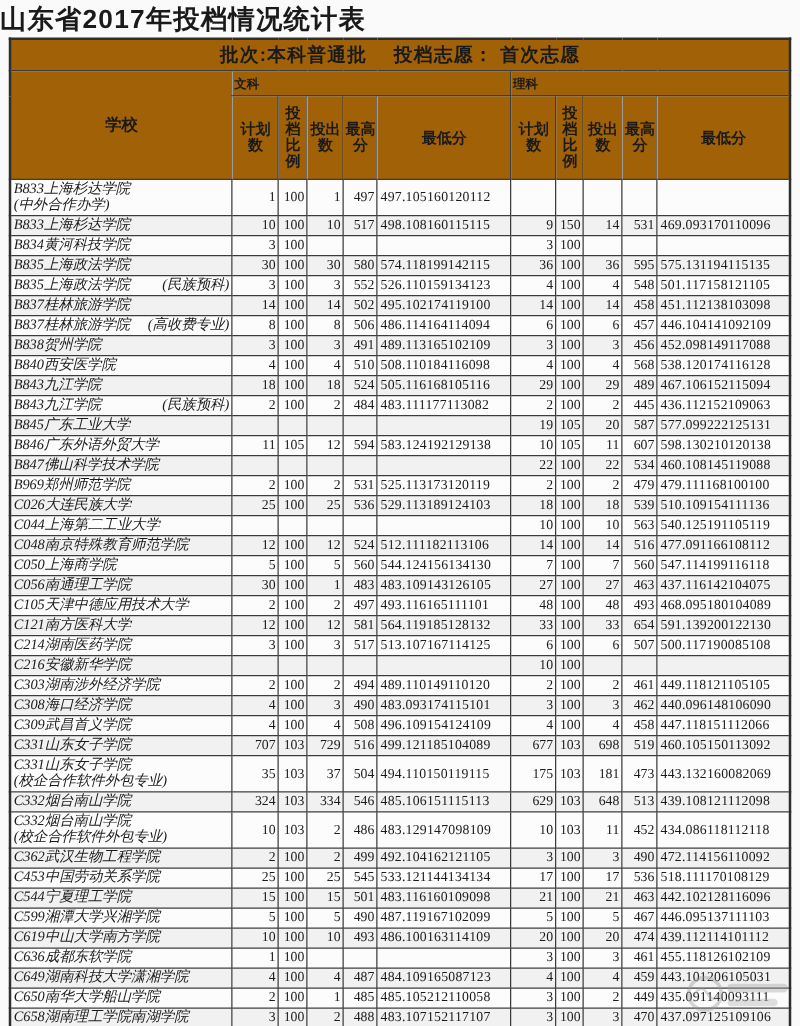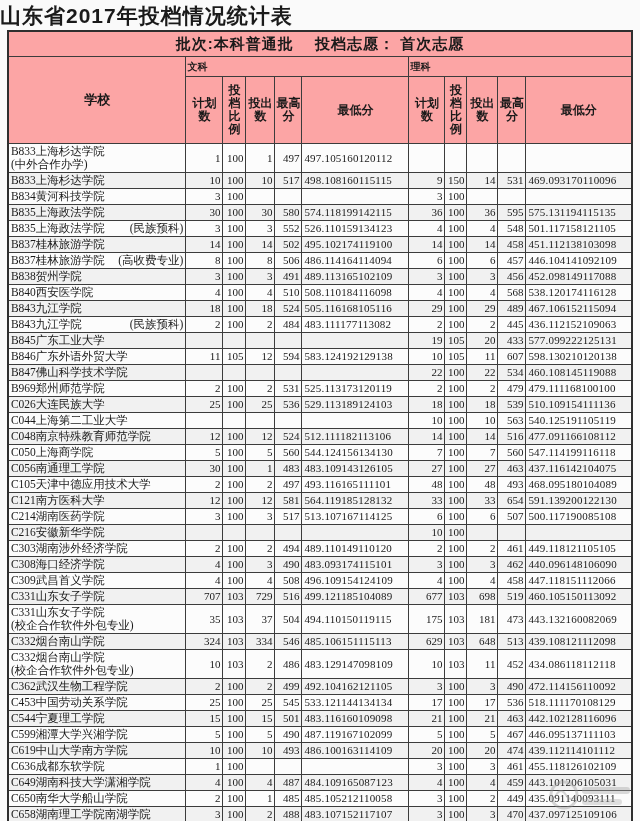--- a/index.html
+++ b/index.html
@@ -27,21 +27,21 @@
     background:#fdfdfd;
   }
   th,td{
     border:1px solid #3c3c3c;
     overflow:hidden;
   }
   table{border:2px solid #2e2e2e;}
   thead th{
     font-family:"Liberation Sans","DejaVu Sans",sans-serif;
     font-weight:bold;
-    background:#fca5a5;
+    background:#a16207;
   }
   th.batch-row{
     font-size:15px;
     height:22px;
     text-align:center;
     letter-spacing:1px;
   }
   th.sec{
     font-size:10px;
     height:17px;
@@ -72,20 +72,21 @@
   td.school{
     padding:1px 2px;
     font-size:11.5px;
   }
   .school-flex{
     display:flex;
     flex-wrap:wrap;
     justify-content:space-between;
     align-items:flex-start;
     column-gap:12px;
+    font-style:italic;
   }
   .sname{white-space:nowrap;}
   .snote{word-break:break-all;text-align:left;}
   td.num{text-align:right;padding-right:2px;}
   td.min{text-align:left;padding-left:2px;letter-spacing:0.2px;}
   .watermark{
     position:absolute;
     right:6px;
     bottom:6px;
     width:86px;
@@ -334,21 +335,21 @@
       </div>
     </td>
     <td class="num wk"></td>
     <td class="num wk"></td>
     <td class="num wk"></td>
     <td class="num wk"></td>
     <td class="min wk"></td>
     <td class="num lk">19</td>
     <td class="num lk">105</td>
     <td class="num lk">20</td>
-    <td class="num lk">433</td>
+    <td class="num lk">587</td>
     <td class="min lk">577.099222125131</td>
   </tr>
       <tr>
     <td class="school">
       <div class="school-flex">
         <span class="sname">B846广东外语外贸大学</span>
       </div>
     </td>
     <td class="num wk">11</td>
     <td class="num wk">105</td>

